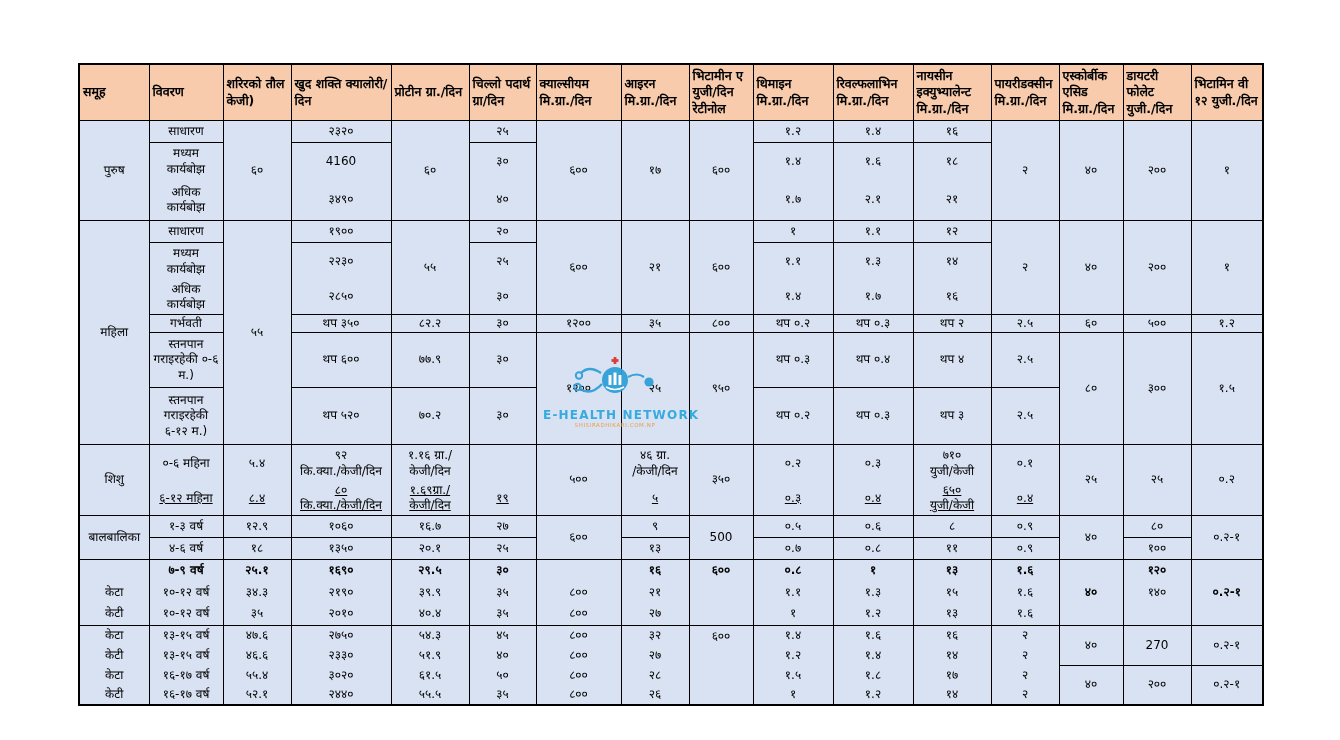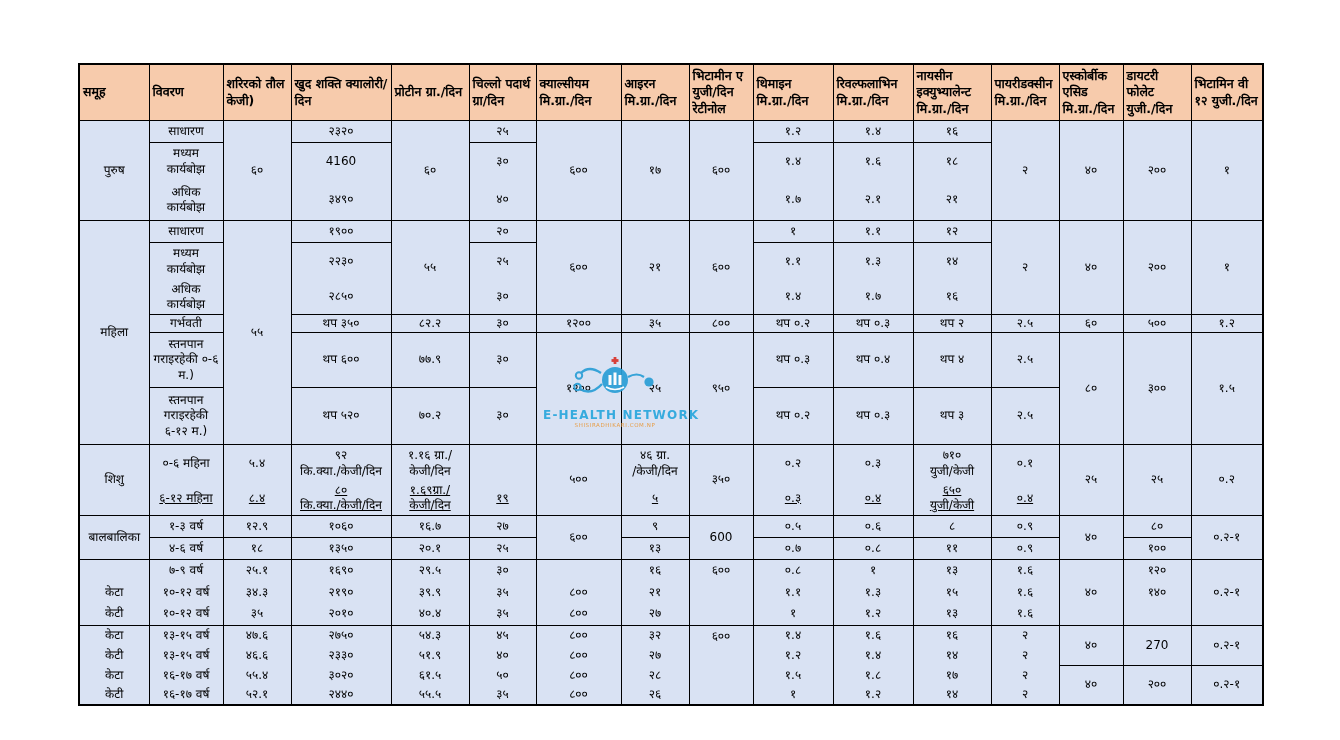--- a/index.html
+++ b/index.html
@@ -230,21 +230,21 @@
         </tr>
         <tr style="height: 22px; margin-left: 28px;">
           <td rowspan="2" class="left">बालबालिका</td>
           <td class="left">१-३ वर्ष</td>
           <td>१२.९</td>
           <td>१०६०</td>
           <td>१६.७</td>
           <td>२७</td>
           <td rowspan="2">६००</td>
           <td>९</td>
-          <td rowspan="2">600</td>
+          <td rowspan="2">500</td>
           <td>०.५</td>
           <td>०.६</td>
           <td>८</td>
           <td>०.९</td>
           <td rowspan="2">४०</td>
           <td>८०</td>
           <td rowspan="2">०.२-१</td>
         </tr>
         <tr style="height: 22px;">
           <td class="left">४-६ वर्ष</td>
@@ -252,21 +252,21 @@
           <td>१३५०</td>
           <td>२०.१</td>
           <td>२५</td>
           <td>१३</td>
           <td>०.७</td>
           <td>०.८</td>
           <td>११</td>
           <td>०.९</td>
           <td>१००</td>
         </tr>
-        <tr style="height: 22px;">
+        <tr style="height: 22px; font-weight: bold;">
           <td class="left nb"></td>
           <td class="left nb">७-९ वर्ष</td>
           <td class="nb">२५.१</td>
           <td class="nb">१६९०</td>
           <td class="nb">२९.५</td>
           <td class="nb">३०</td>
           <td class="nb"></td>
           <td class="nb">१६</td>
           <td rowspan="3" class="vtop">६००</td>
           <td class="nb">०.८</td>

